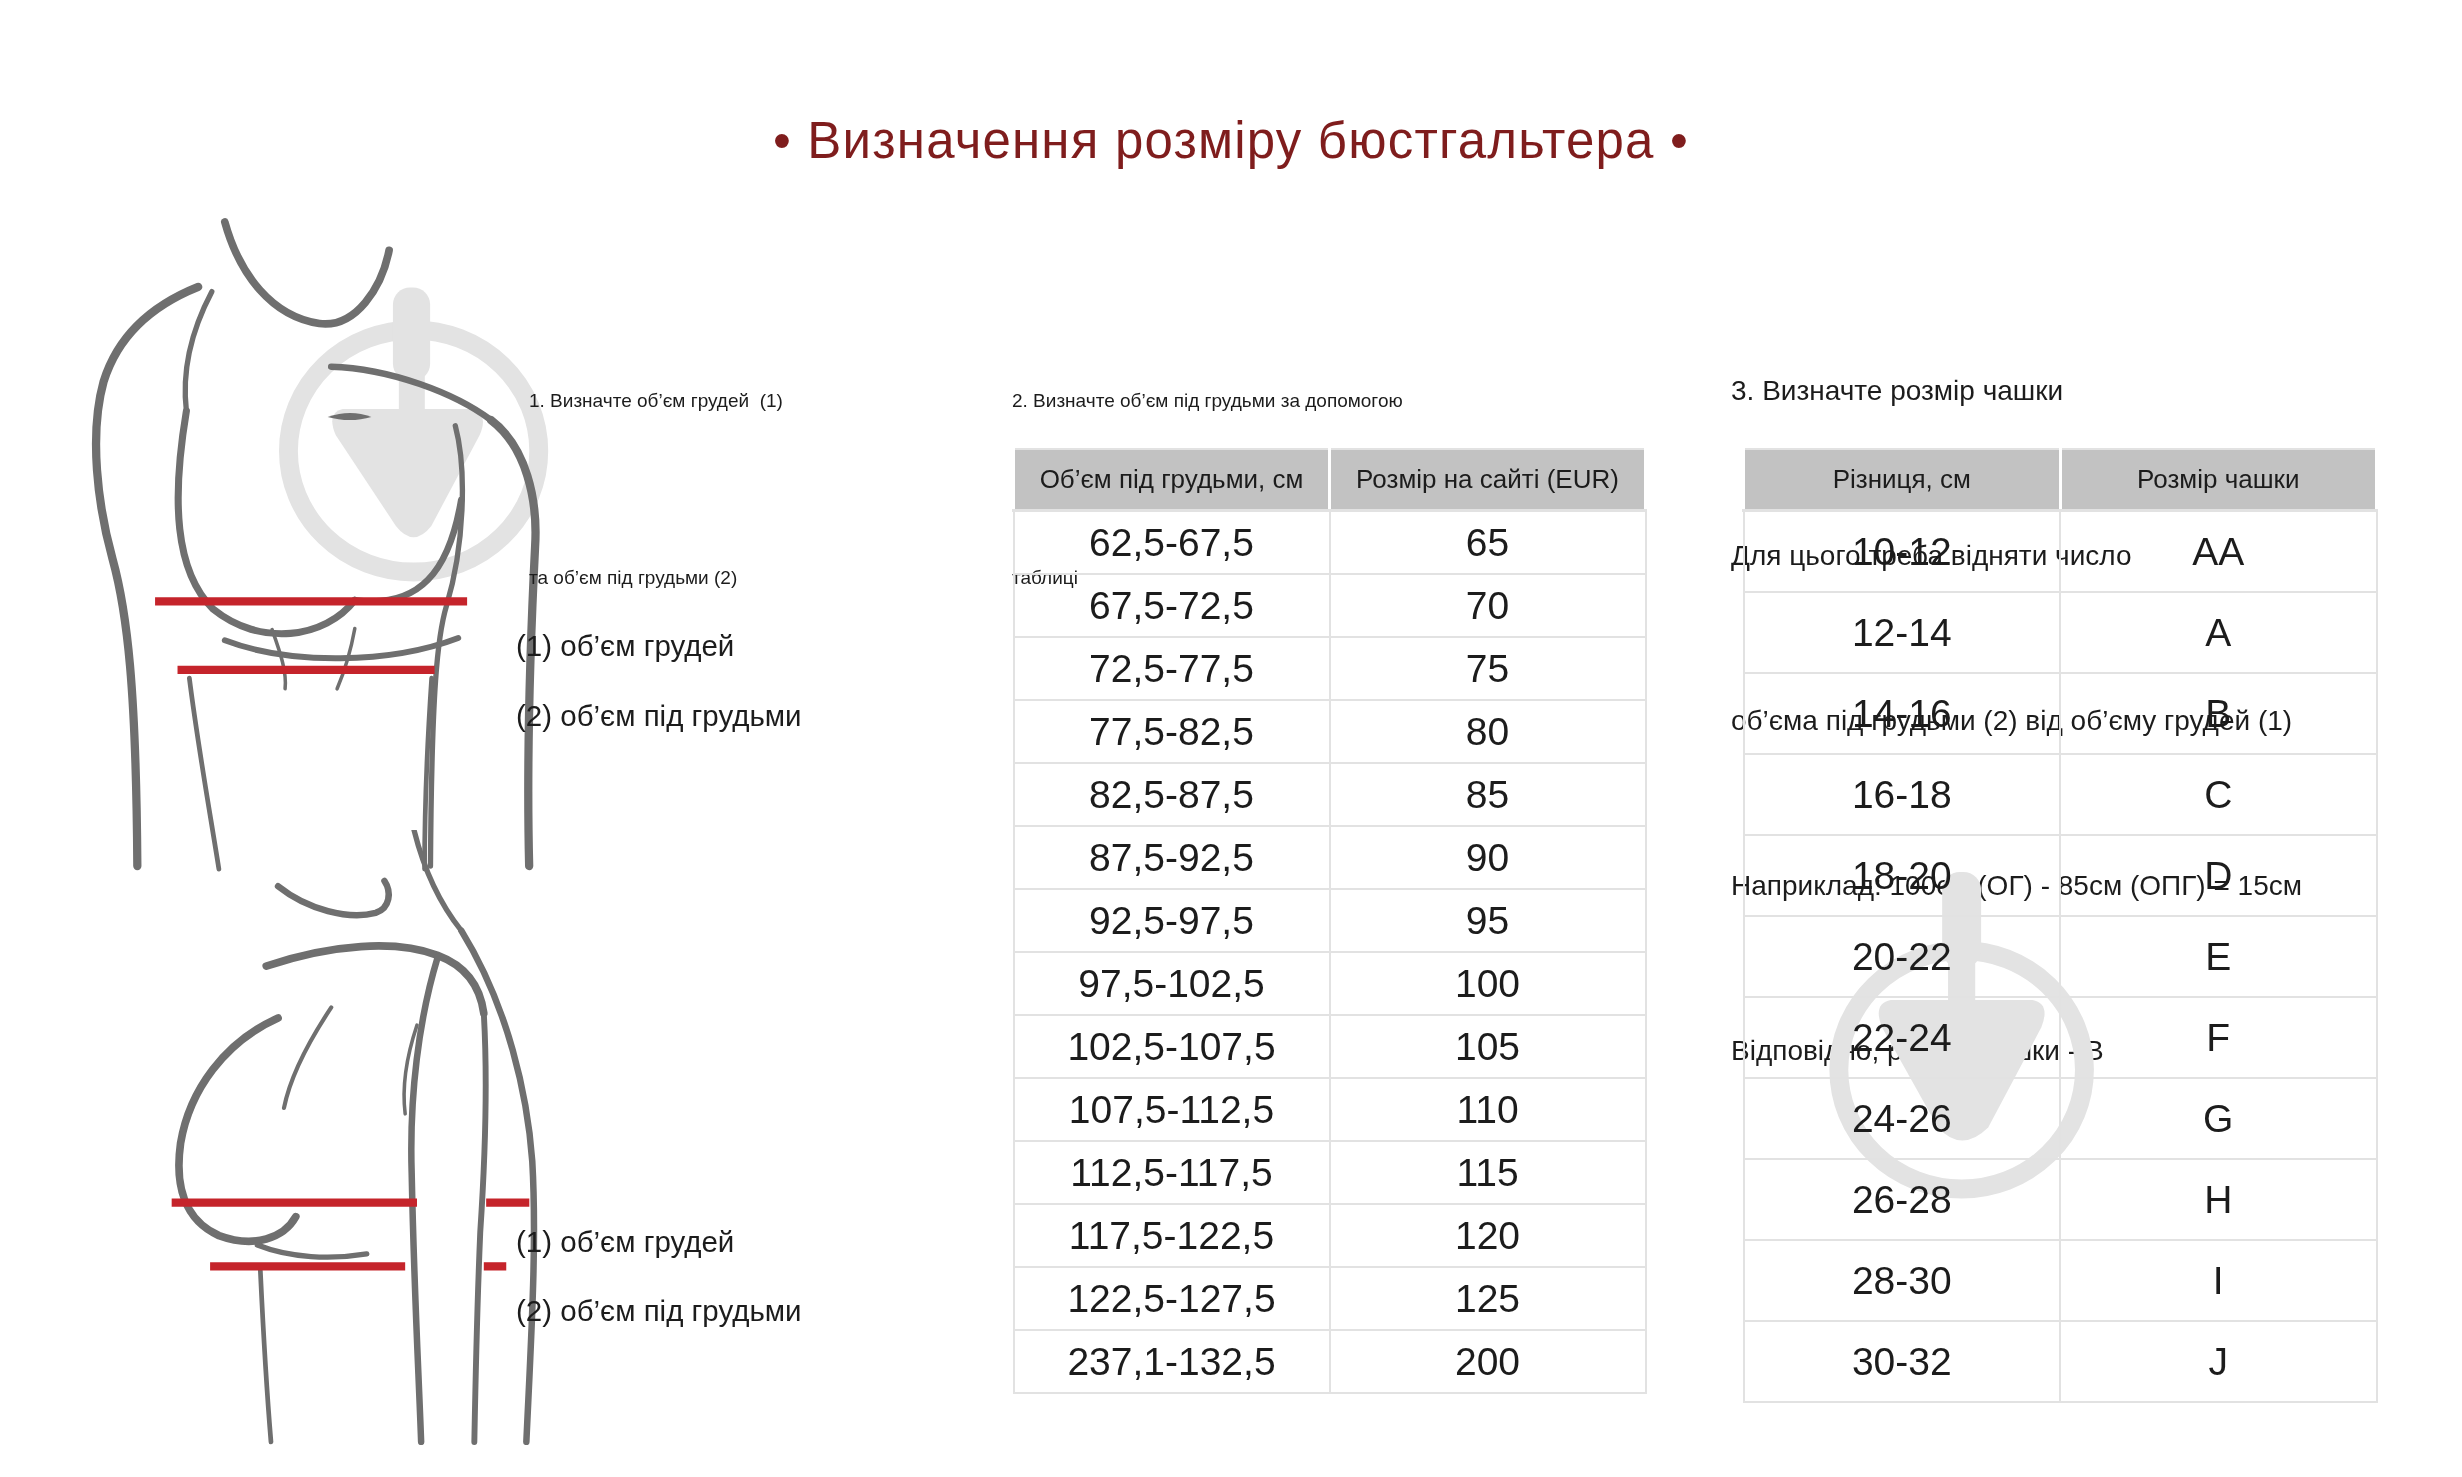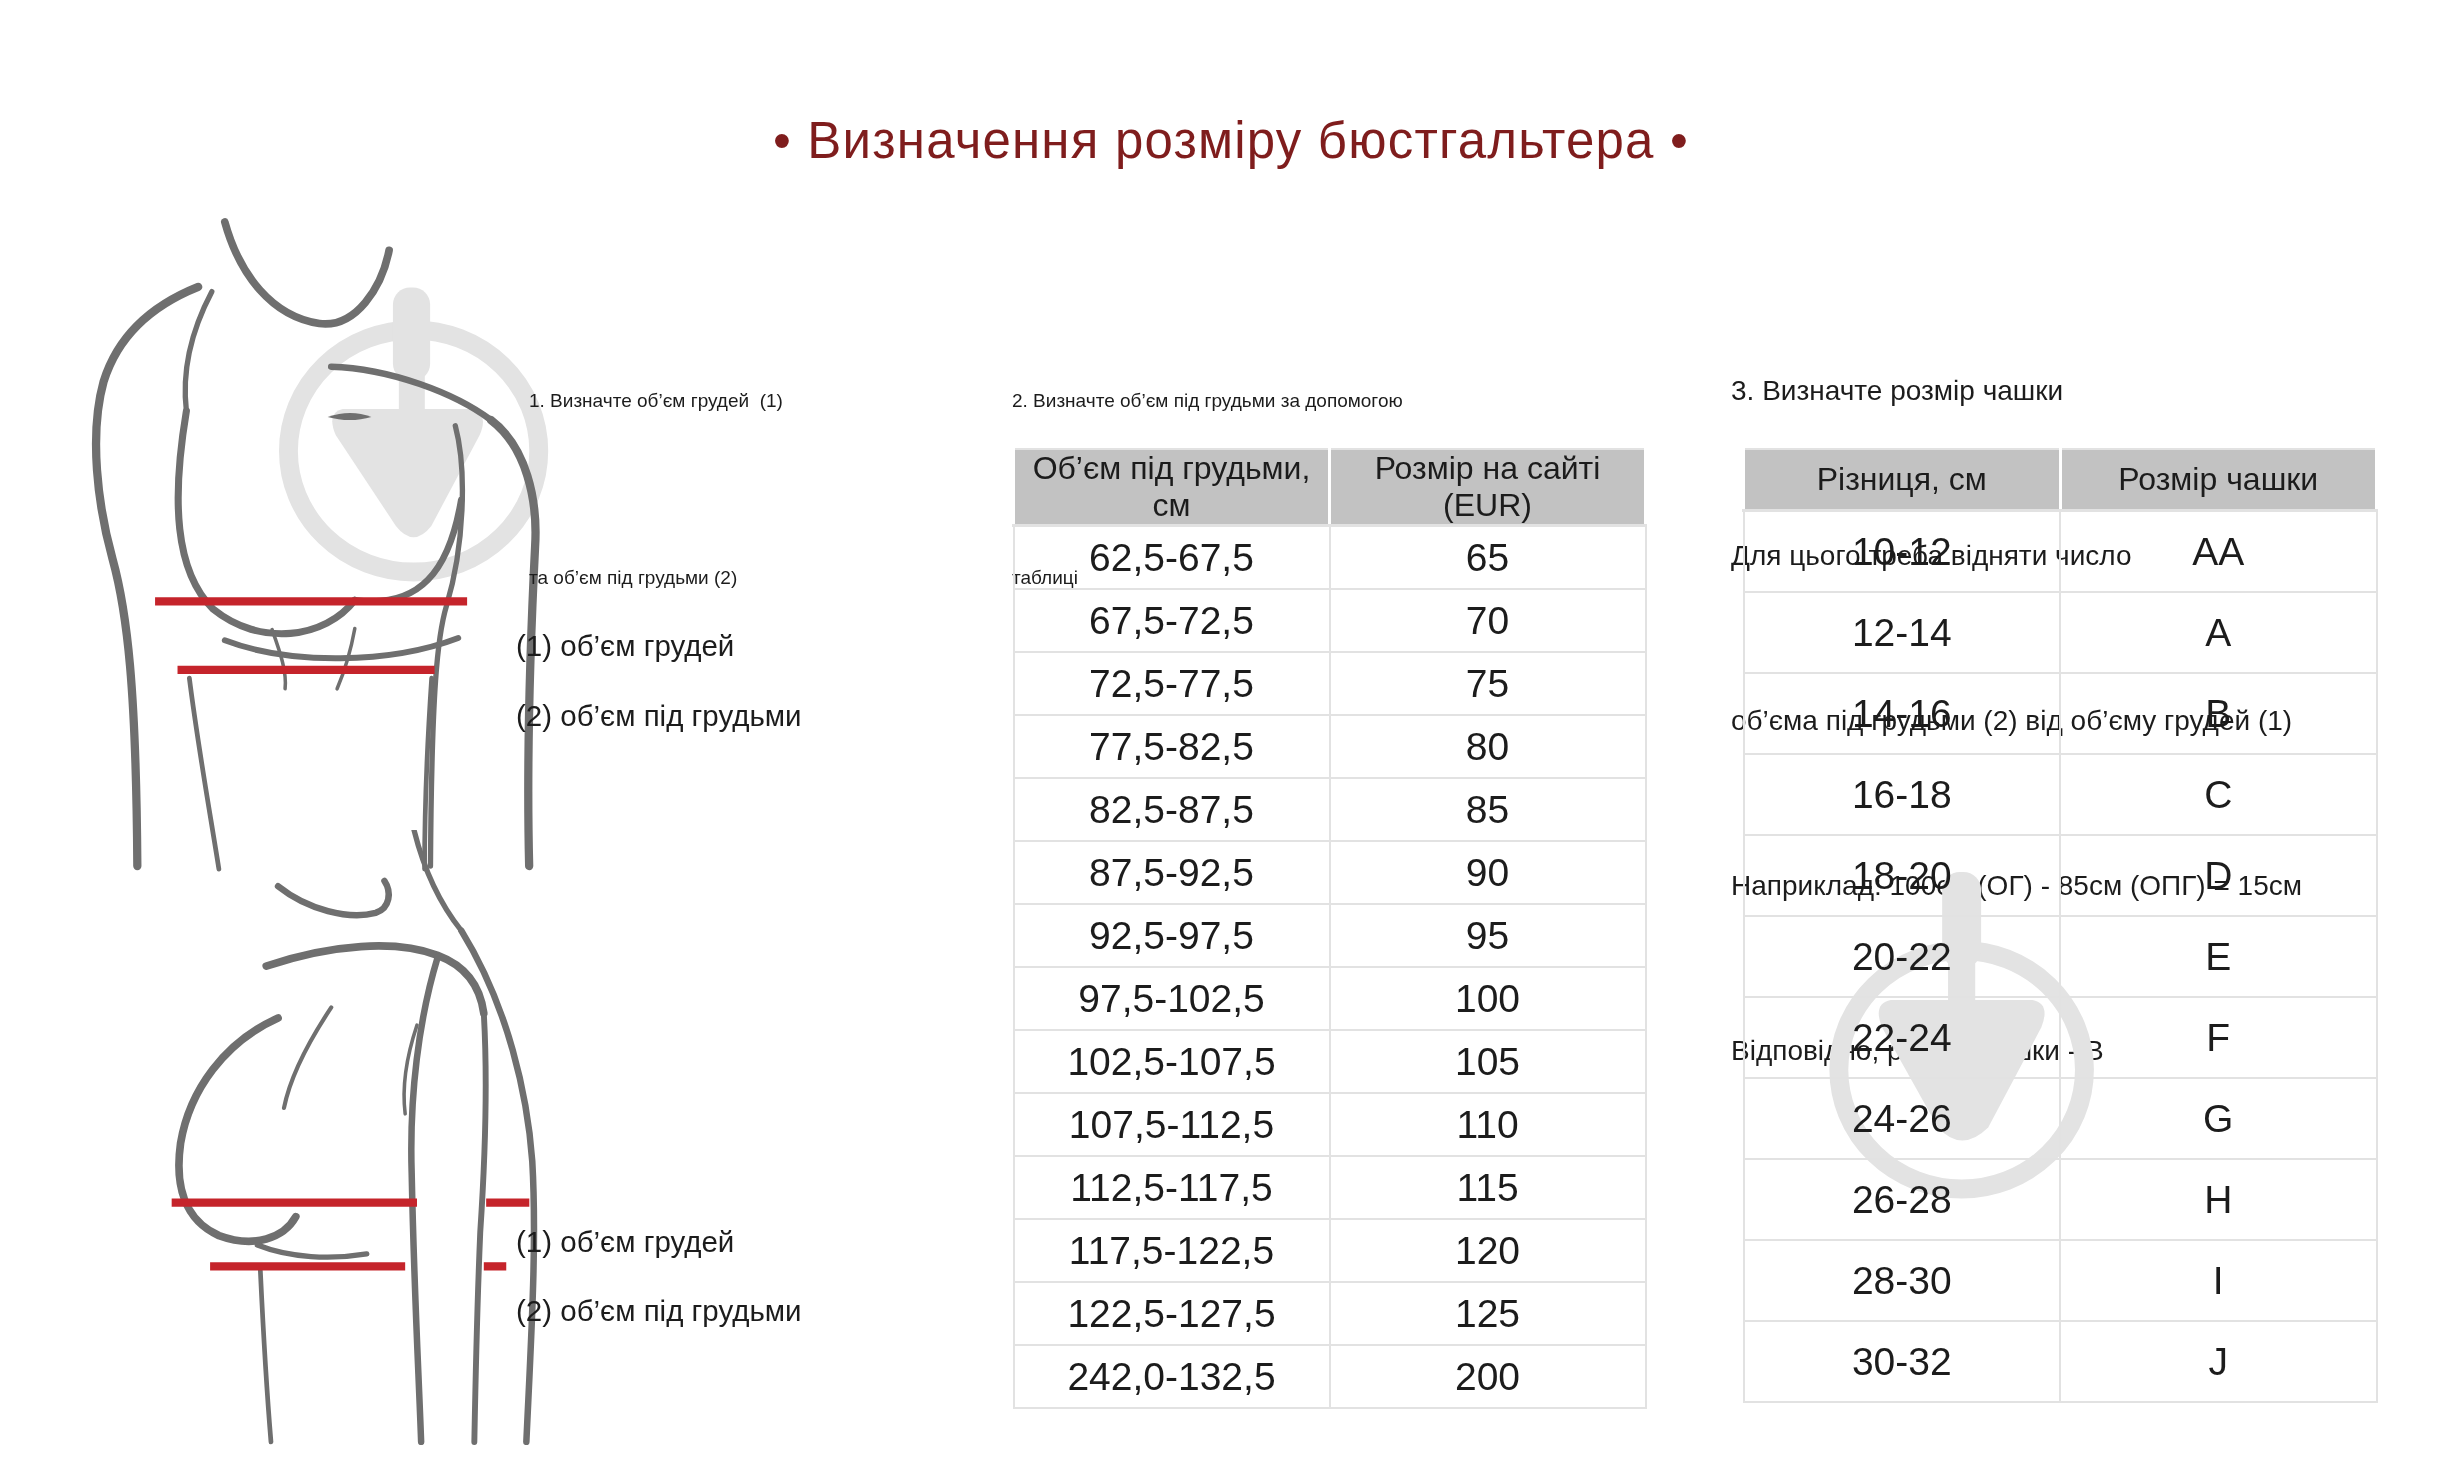--- a/index.html
+++ b/index.html
@@ -35,21 +35,21 @@
   }
   table.size-tbl{
     border-collapse:collapse;
     table-layout:fixed;
     background:transparent;
     border:2.4px solid #e2e2e2;
   }
   table.size-tbl th{
     background:#c2c2c2;
     font-weight:normal;
-    font-size:32px;
+    font-size:26px;
     color:#1c1c1c;
     border-left:3px solid #ffffff;
     border-right:3px solid #ffffff;
     border-bottom:3px solid #e2e2e2;
     height:59px;
     text-align:center;
     padding:0;
   }
   table.size-tbl td{
     border:2.4px solid #e2e2e2;
@@ -225,21 +225,21 @@
       </tr>
     <tr>
         <td>117,5-122,5</td>
         <td>120</td>
       </tr>
     <tr>
         <td>122,5-127,5</td>
         <td>125</td>
       </tr>
     <tr>
-        <td>242,0-132,5</td>
+        <td>237,1-132,5</td>
         <td>200</td>
       </tr>
   </tbody>
 </table>
 
 <table class="abs size-tbl tbl-cup">
   <thead>
     <tr>
       <th class="col-half">Різниця, см</th>
       <th class="col-half">Розмір чашки</th>

